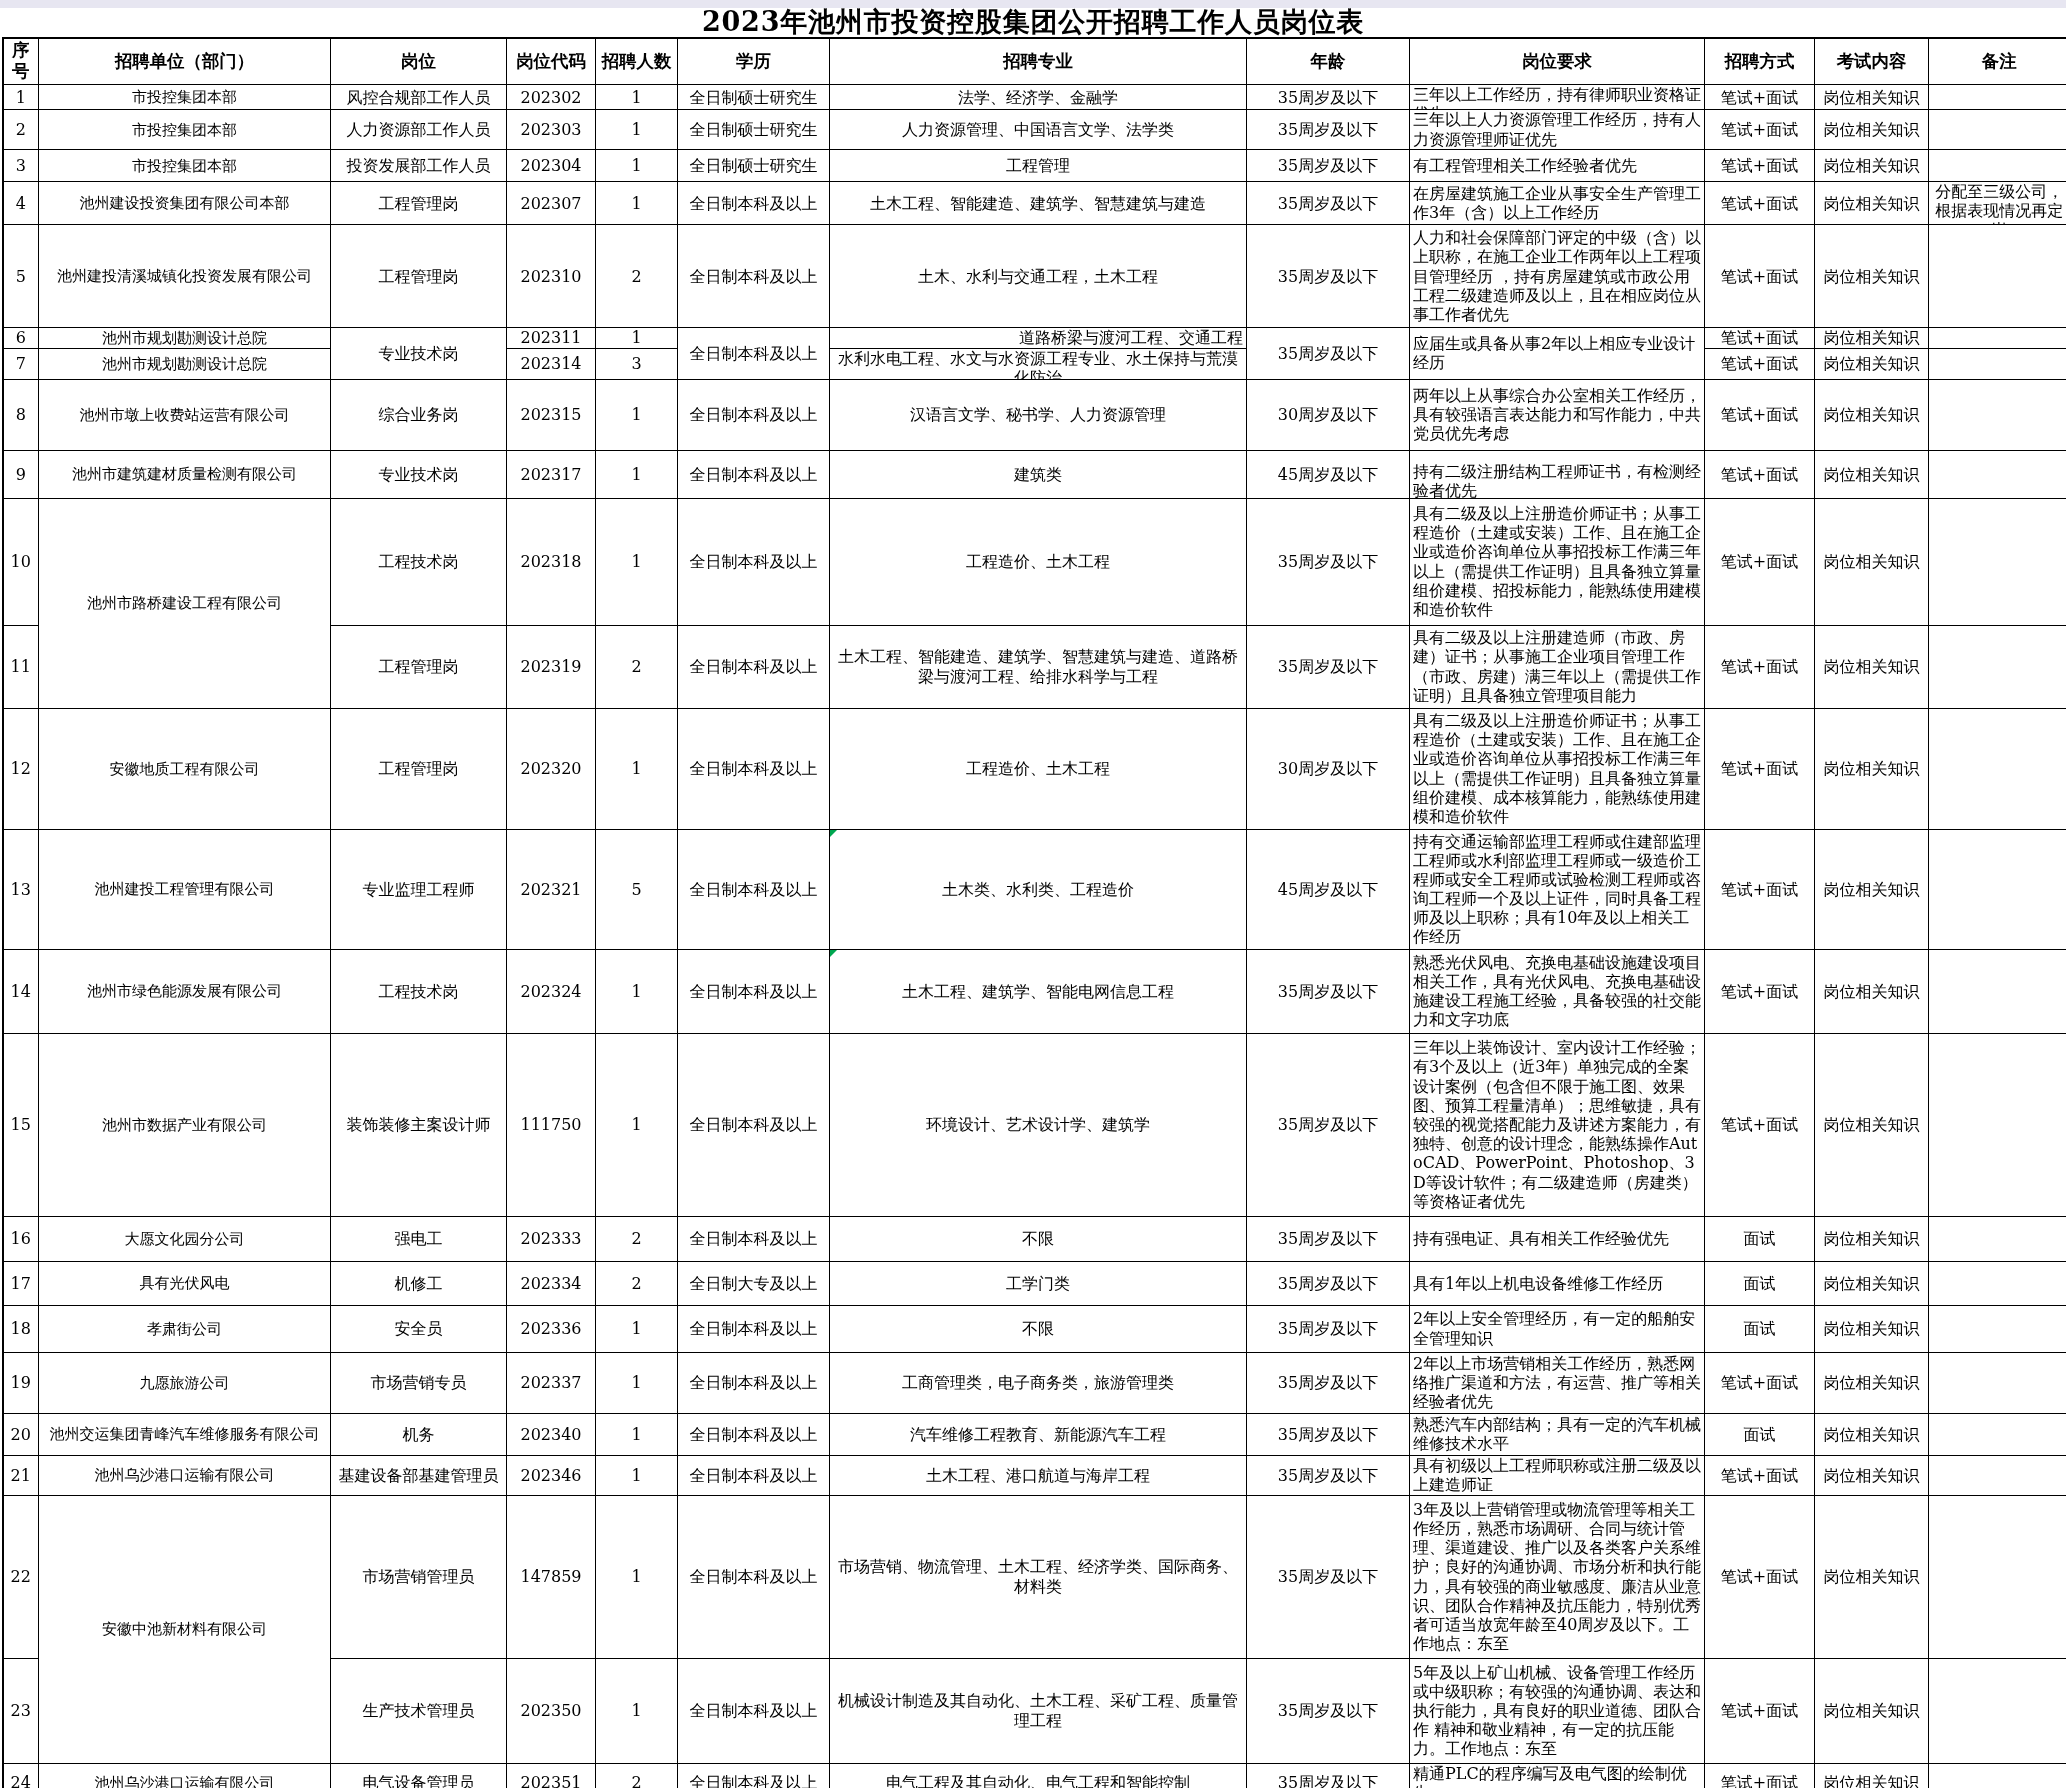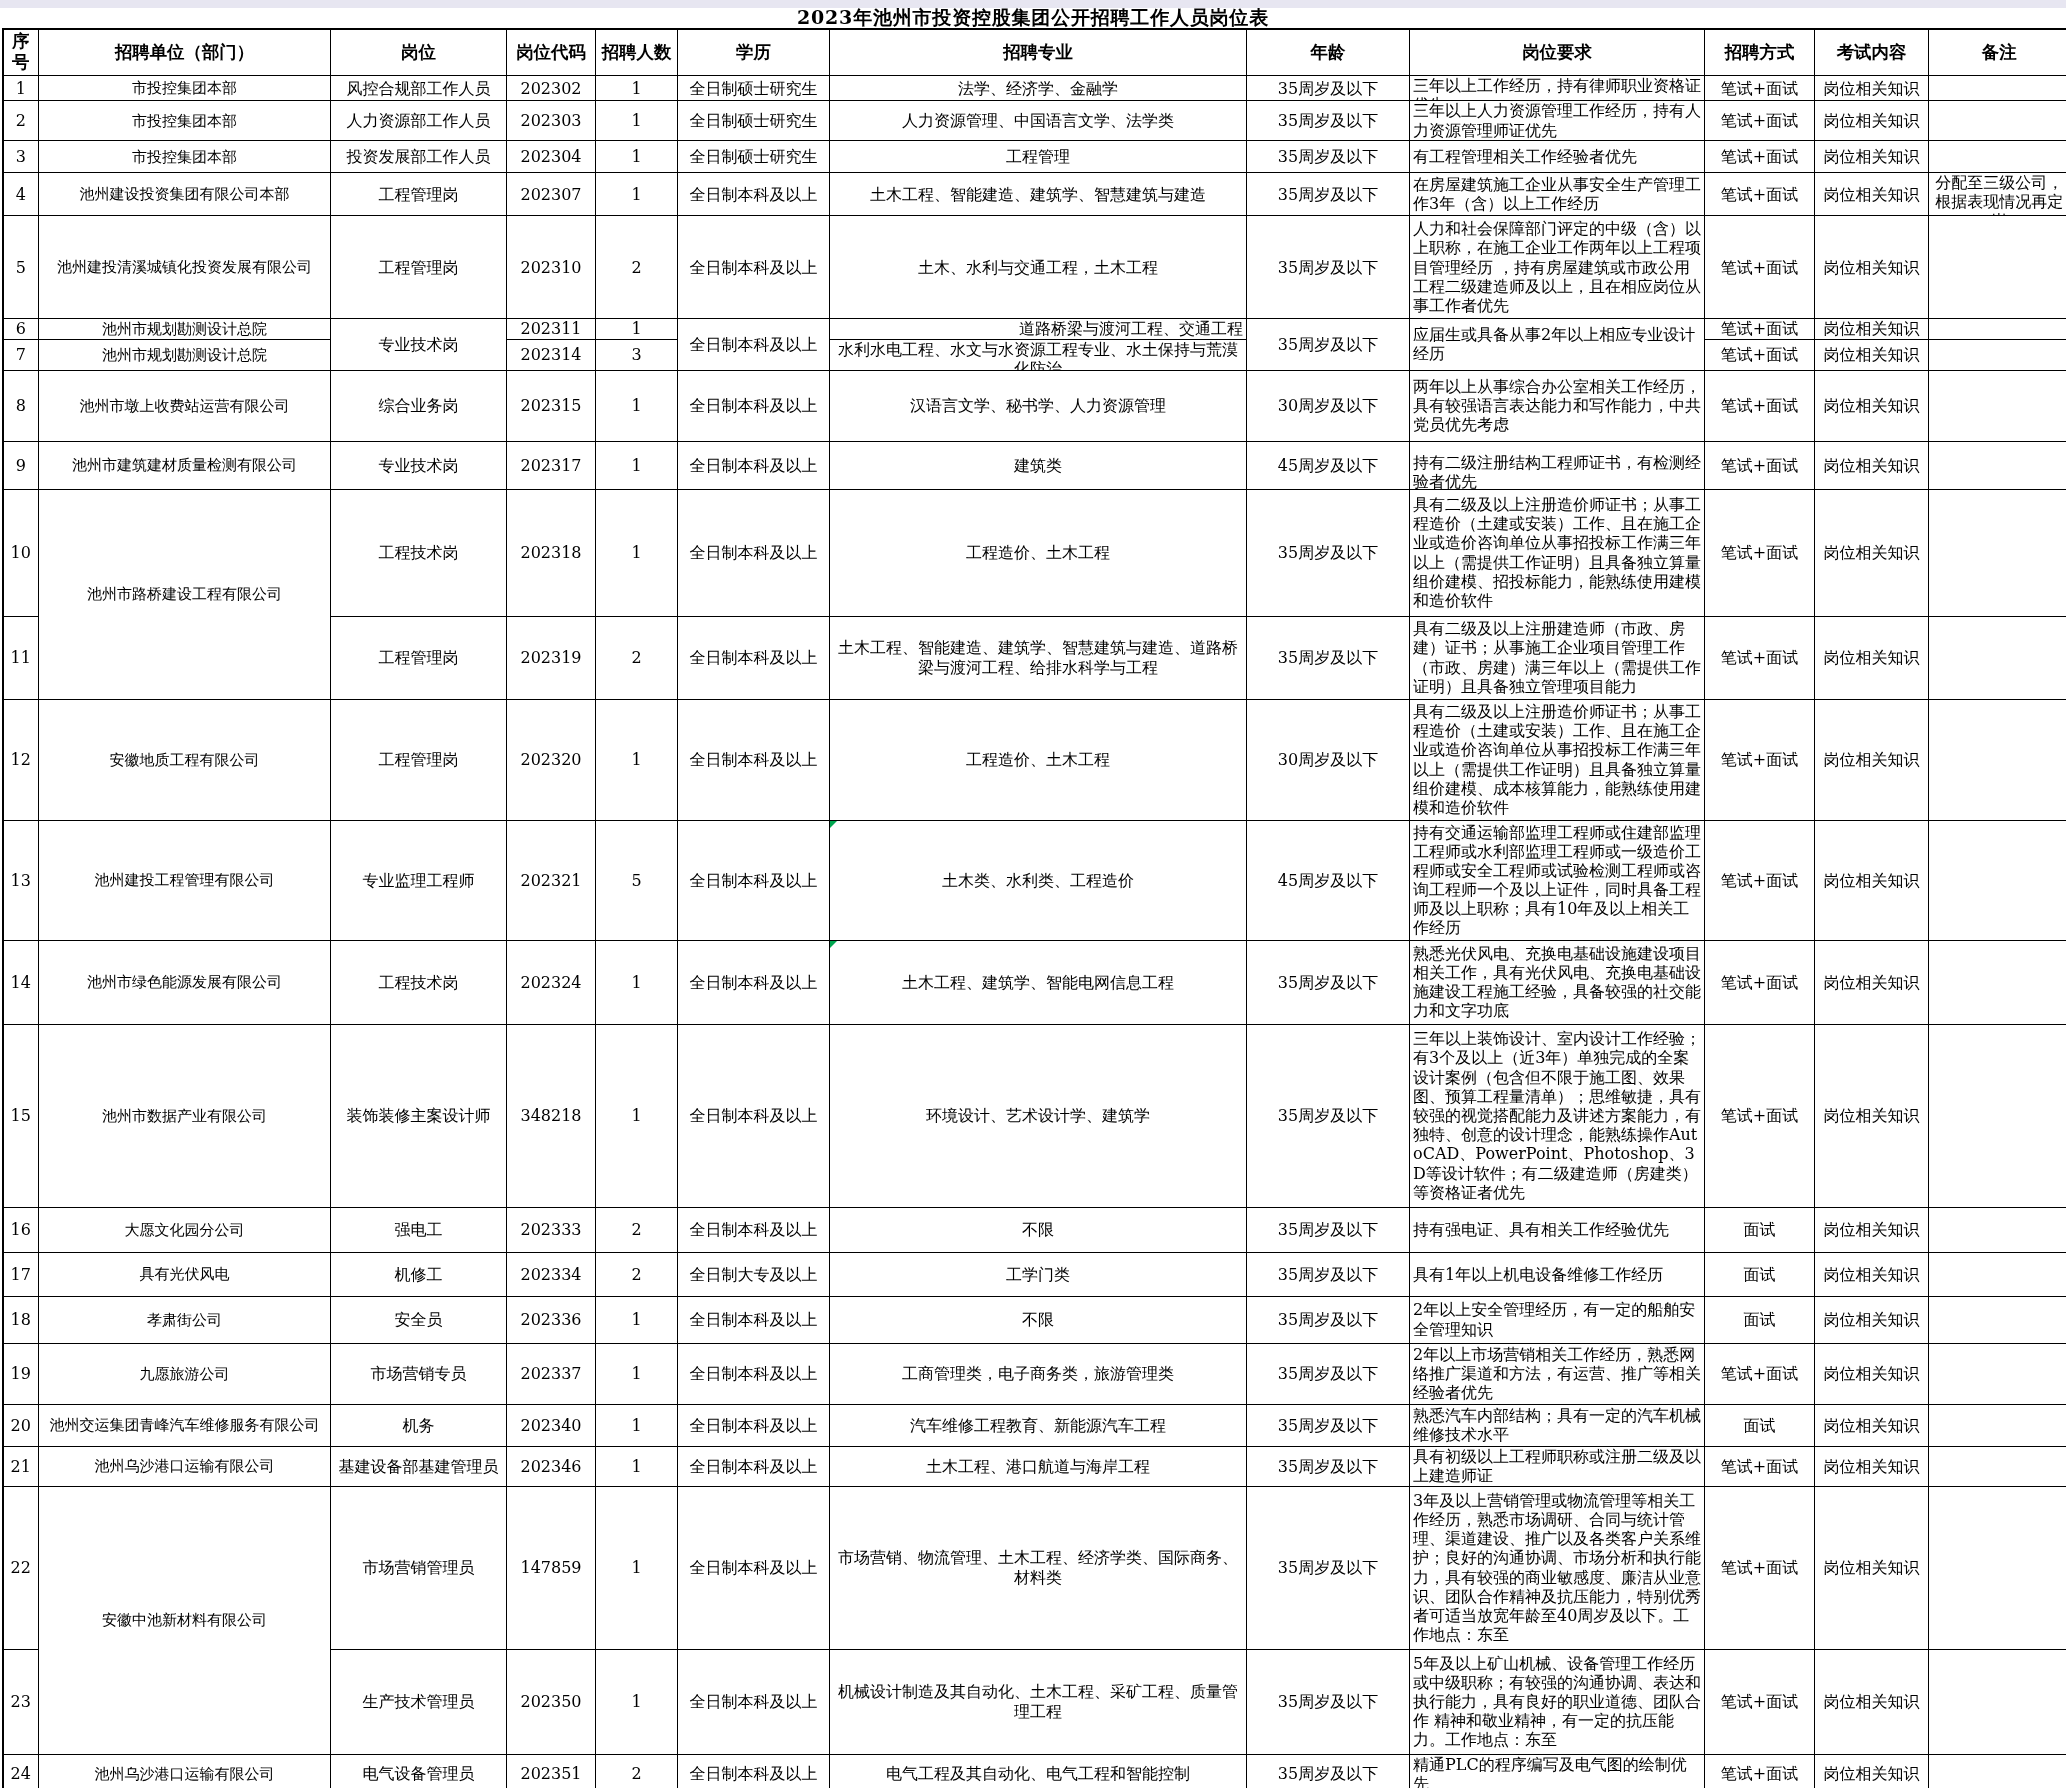--- a/index.html
+++ b/index.html
@@ -3,22 +3,22 @@
 <meta charset="utf-8">
 <style>
   html,body{margin:0;padding:0;}
   body{
     width:2066px;height:1788px;background:#ffffff;
     font-family:"DejaVu Serif","Liberation Serif",serif;
     color:#000;
   }
   .top-strip{height:7.6px;width:100%;}
   .title-bar{
-    height:20px;display:flex;align-items:center;justify-content:center;
-    font-size:19px;font-weight:bold;letter-spacing:0.8px;
+    height:29px;display:flex;align-items:center;justify-content:center;
+    font-size:27px;font-weight:bold;letter-spacing:0.8px;
   }
   table{
     border-collapse:collapse;table-layout:fixed;
     margin-left:1.5px;width:2063px;
     border:2.3px solid #000;
   }
   th,td{
     border:1.5px solid #000;
     padding:0 3px;
     text-align:center;
@@ -602,21 +602,21 @@
         <td class="c-index">
           <div class="cw" style="max-height: 183px;">15</div>
         </td>
         <td class="c-unit">
           <div class="cw" style="max-height: 183px;">池州市数据产业有限公司</div>
         </td>
         <td class="c-post">
           <div class="cw" style="max-height: 183px;">装饰装修主案设计师</div>
         </td>
         <td class="c-code">
-          <div class="cw" style="max-height: 183px;">348218</div>
+          <div class="cw" style="max-height: 183px;">111750</div>
         </td>
         <td class="c-count">
           <div class="cw" style="max-height: 183px;">1</div>
         </td>
         <td class="c-education">
           <div class="cw" style="max-height: 183px;">全日制本科及以上</div>
         </td>
         <td class="c-major">
           <div class="cw" style="max-height: 183px;">环境设计、艺术设计学、建筑学</div>
         </td>

